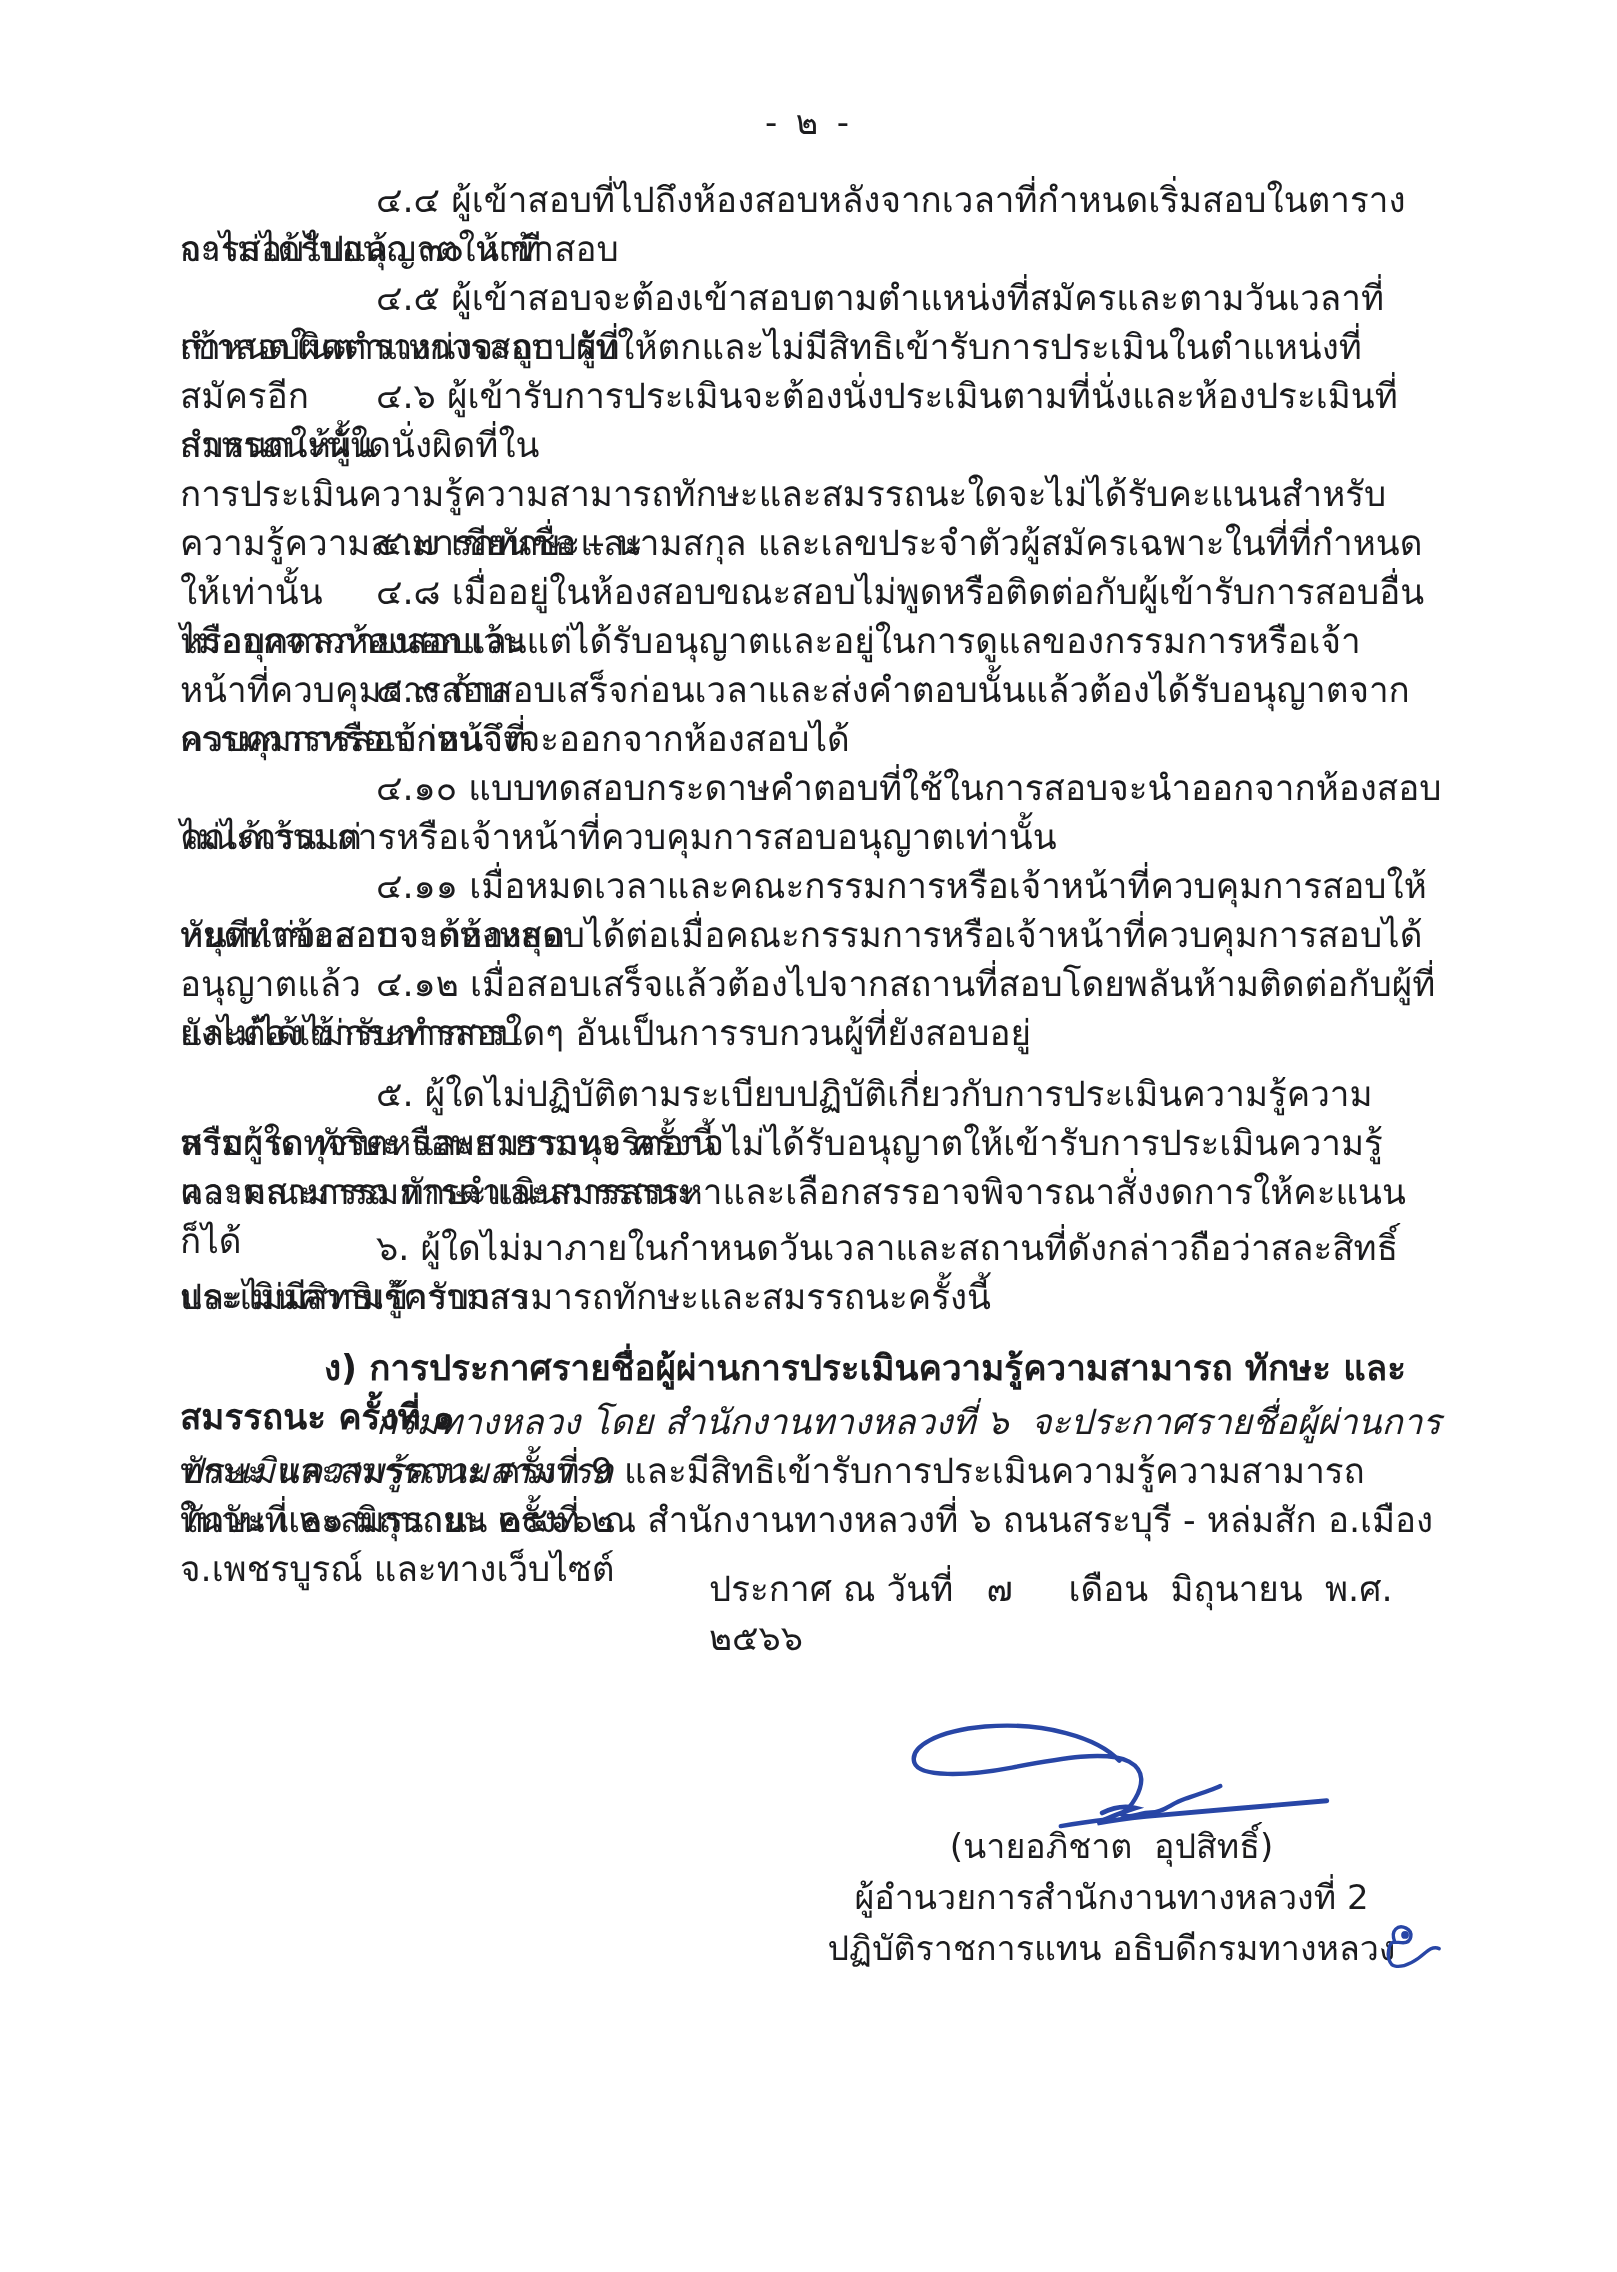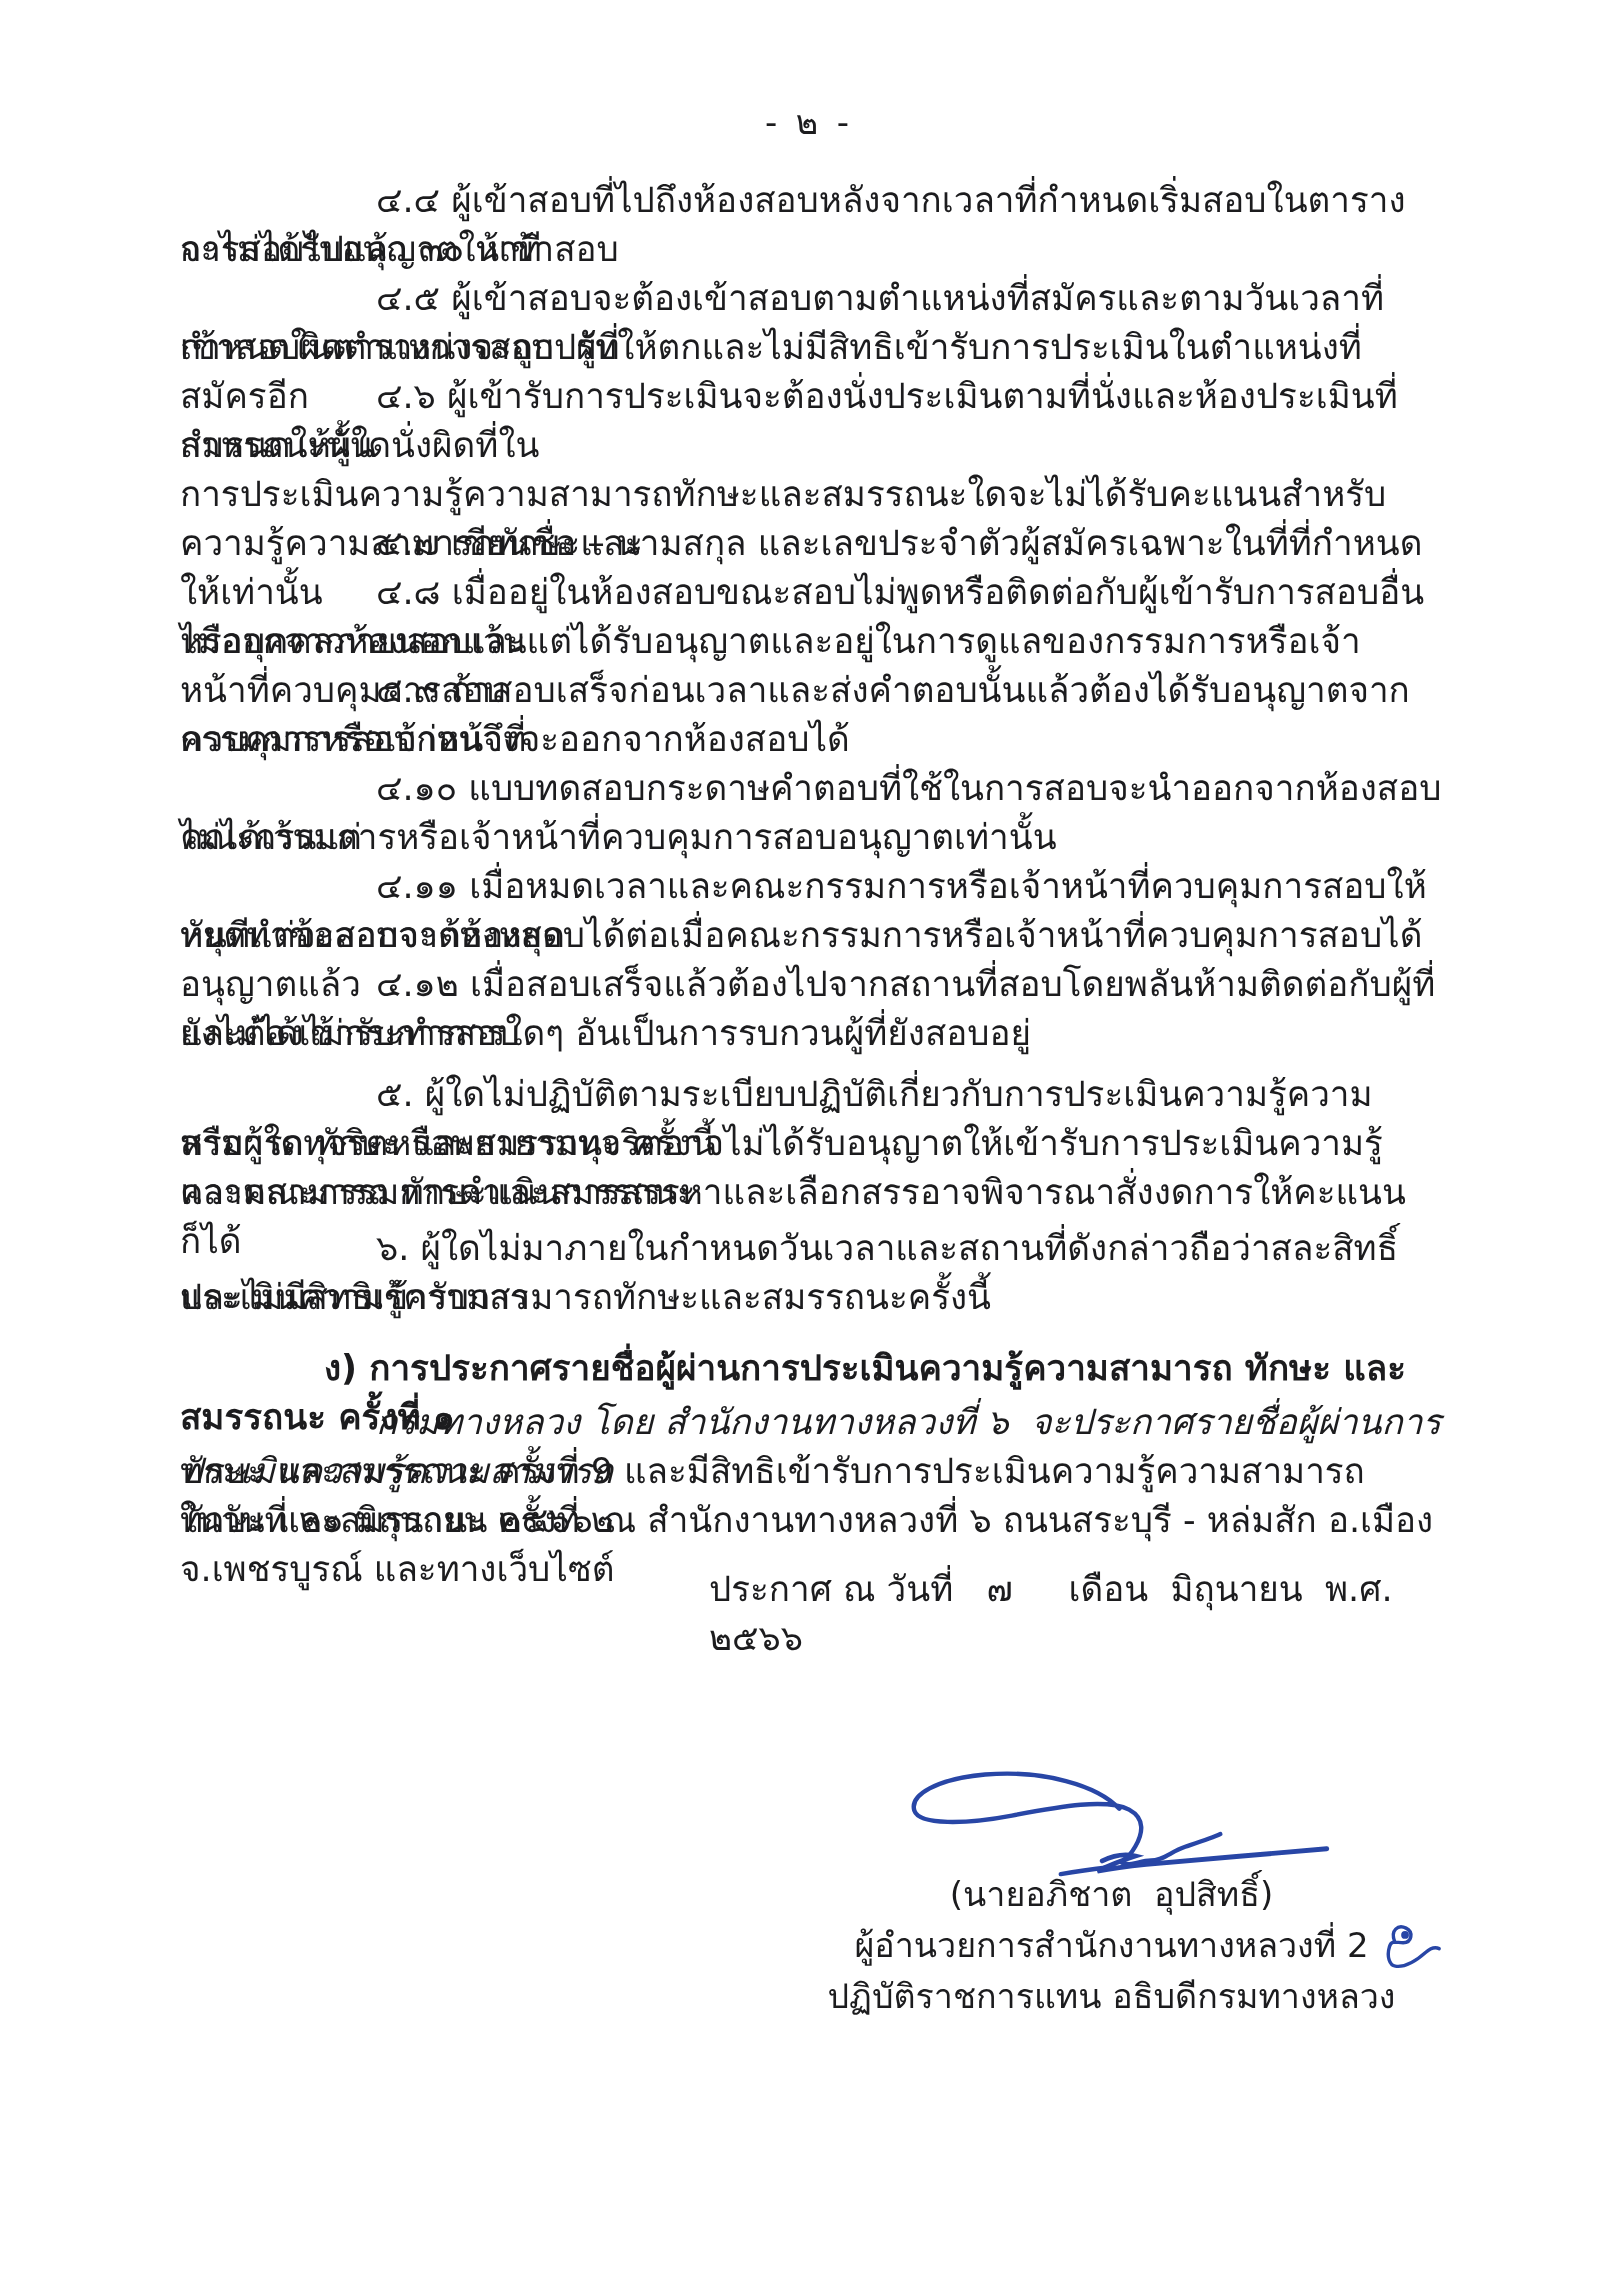--- a/index.html
+++ b/index.html
@@ -41,21 +41,21 @@
   .dateline{
     margin-top:19.6px;
     margin-left:529px;
     line-height:49px;
     height:49px;
     white-space:pre-wrap;
     font-size:35px;
   }
   .sigblock{
     position:absolute;
-    left:710px; top:1756px;
+    left:710px; top:1708px;
     width:803px;
     text-align:center;
     font-size:34px;
   }
   .sigblock .sigline{
     line-height:51px;
     height:51px;
     white-space:pre-wrap;
   }
   .sig-svg{

